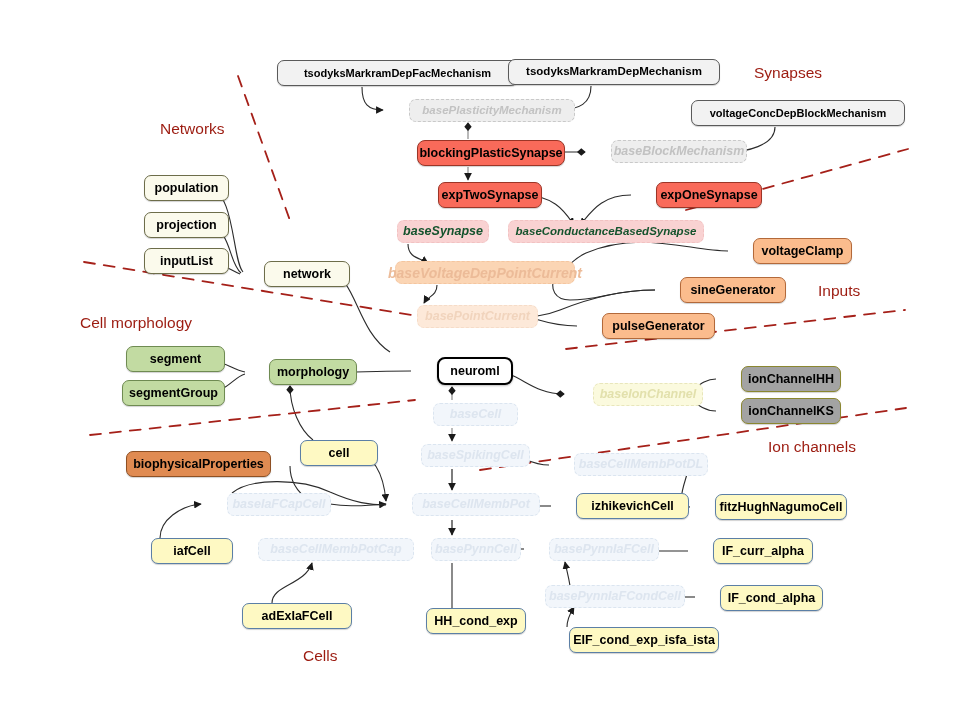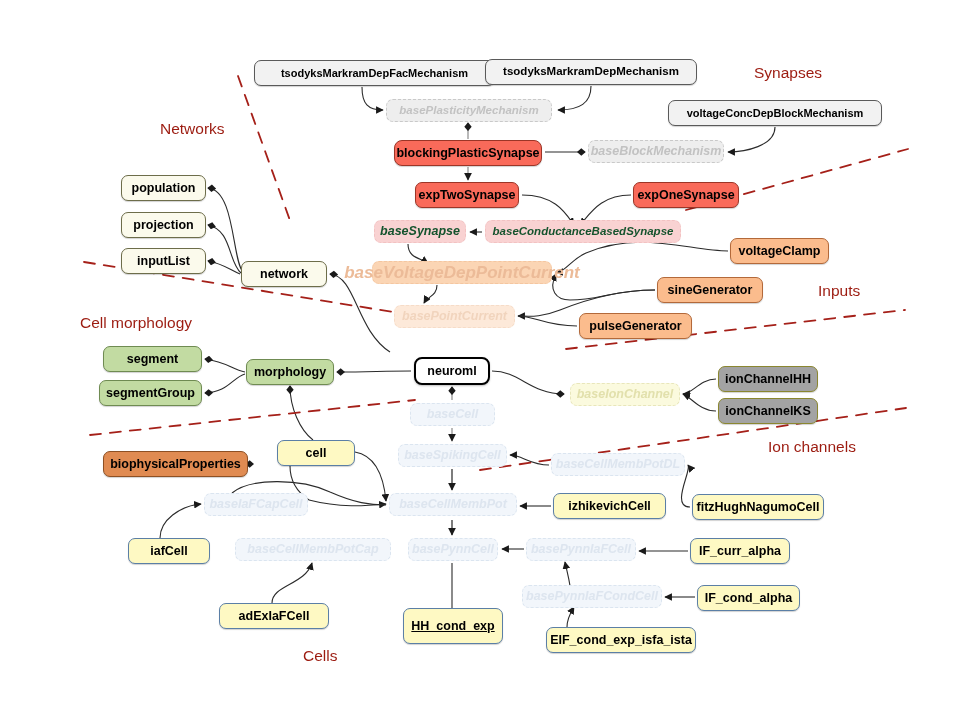--- a/index.html
+++ b/index.html
@@ -15,20 +15,21 @@
     font-size:12.5px;
     font-weight:bold;
     color:#000;
     text-align:left;
     white-space:nowrap;
     border:1px solid #555;
     background:#ffffff;
     line-height:1;
     padding:0 8px;
     z-index:5;
+    margin-left:23px;
   }
   
   .n-plain{background:#f2f2f2;border:1px solid #5a5a5a;box-shadow:0 1px 1px rgba(0,0,0,.18);}
   .n-cream{background:#fbfaec;border:1px solid #6d6d4a;box-shadow:0 1px 1px rgba(0,0,0,.18);}
   .n-green{background:#c2dba2;border:1px solid #6f8b52;box-shadow:0 1px 1px rgba(0,0,0,.18);}
   .n-blue{background:#fef9c3;border:1px solid #5b7fa6;box-shadow:0 1px 1px rgba(0,0,0,.18);}
   .n-red{background:#f96a5a;border:1px solid #9c3527;box-shadow:0 1px 1px rgba(0,0,0,.18);}
   .n-orange{background:#e08b52;border:1px solid #8e5024;box-shadow:0 1px 1px rgba(0,0,0,.18);}
   .n-lightorange{background:#fbbc8d;border:1px solid #b3693a;box-shadow:0 1px 1px rgba(0,0,0,.18);}
   .n-yellow{background:#a3a3a3;border:1px solid #8b8730;box-shadow:0 1px 1px rgba(0,0,0,.18);}
@@ -164,21 +165,21 @@
       </div>
       <div class="node n-red" style="left: 633px; top: 182px; width: 106px; height: 26px;">
         <span>expOneSynapse</span>
       </div>
       <div class="node a-pink abstract" style="left: 374px; top: 220px; width: 92px; height: 23px;">
         <span>baseSynapse</span>
       </div>
       <div class="node a-pink abstract" style="left: 485px; top: 220px; width: 196px; height: 23px; font-size: 11.5px;">
         <span>baseConductanceBasedSynapse</span>
       </div>
-      <div class="node a-peach abstract" style="left: 372px; top: 261px; width: 180px; height: 23px; font-size: 17px;">
+      <div class="node a-peach abstract" style="left: 372px; top: 261px; width: 180px; height: 23px; font-size: 14px;">
         <span>baseVoltageDepPointCurrent</span>
       </div>
       <div class="node n-lightorange" style="left: 730px; top: 238px; width: 99px; height: 26px;">
         <span>voltageClamp</span>
       </div>
       <div class="node n-lightorange" style="left: 657px; top: 277px; width: 106px; height: 26px;">
         <span>sineGenerator</span>
       </div>
       <div class="node n-lightorange" style="left: 579px; top: 313px; width: 113px; height: 26px;">
         <span>pulseGenerator</span>
@@ -263,21 +264,21 @@
       </div>
       <div class="node a-bluefaint abstract" style="left: 522px; top: 585px; width: 140px; height: 23px;">
         <span>basePynnIaFCondCell</span>
       </div>
       <div class="node n-blue" style="left: 697px; top: 585px; width: 103px; height: 26px;">
         <span>IF_cond_alpha</span>
       </div>
       <div class="node n-blue" style="left: 219px; top: 603px; width: 110px; height: 26px;">
         <span>adExIaFCell</span>
       </div>
-      <div class="node n-blue" style="left: 403px; top: 608px; width: 100px; height: 36px; text-decoration: underline;">
+      <div class="node n-blue" style="left: 403px; top: 608px; width: 100px; height: 26px;">
         <span>HH_cond_exp</span>
       </div>
       <div class="node n-blue" style="left: 546px; top: 627px; width: 150px; height: 26px;">
         <span>EIF_cond_exp_isfa_ista</span>
       </div>
     </div>
 
 </div>
 
 </body></html>

